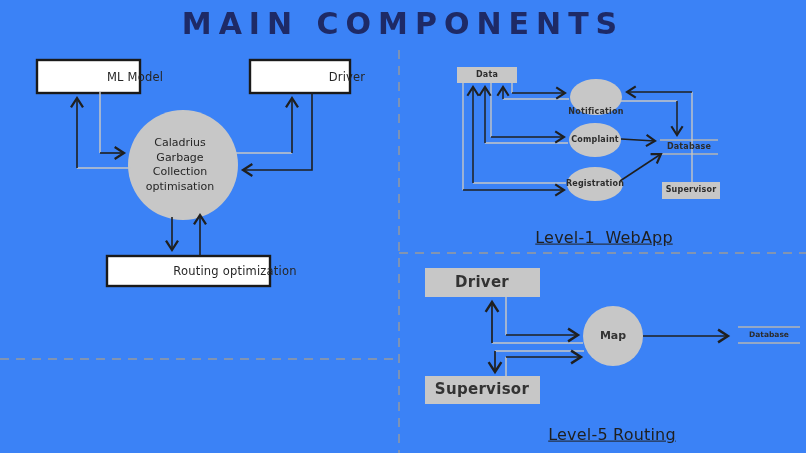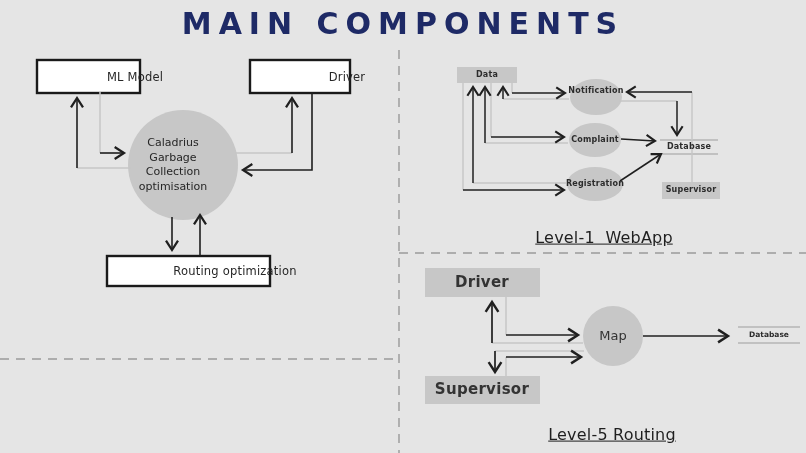--- a/index.html
+++ b/index.html
@@ -1,35 +1,35 @@
 <!DOCTYPE html>
 <html><head>
 <meta charset="utf-8">
 <style>
   html,body{margin:0;padding:0;background:#fff;}
   #canvas{
-    position:relative;width:806px;height:453px;background:#e5e5e5;overflow:hidden;
+    position:relative;width:806px;height:453px;background:#3b82f6;overflow:hidden;
     font-family:"DejaVu Sans","Liberation Sans",sans-serif;color:#222;
   }
   #diagram-svg{position:absolute;left:0;top:0;}
   .page-title{
     position:absolute;left:0;top:6px;width:806px;text-align:center;
     font-size:30px;font-weight:800;letter-spacing:7px;color:#1e2a66;margin:0;
   }
   .lbl{
     position:absolute;transform:translate(-50%,-50%);
     text-align:center;white-space:pre;color:#262626;line-height:1.3;
   }
   .lbl-box{font-size:11.5px;font-weight:500;letter-spacing:.2px;margin-left:47px;}
   .lbl-proc{font-size:11px;font-weight:500;white-space:normal;width:100px;line-height:1.32;}
   .lbl-cap{font-size:16px;font-weight:500;color:#1f1f1f;letter-spacing:.2px;text-decoration:underline;}
   .lbl-sm{font-size:8px;font-weight:600;letter-spacing:.2px;color:#2c2c2c;}
   .lbl-md{font-size:15px;font-weight:600;letter-spacing:.3px;color:#333;}
   .lbl-tiny{font-size:7.5px;font-weight:600;color:#2c2c2c;}
-  .lbl-map{font-size:13px;font-weight:400;color:#333;}
+  .lbl-map{font-size:11px;font-weight:700;color:#333;}
 </style>
 </head>
 <body>
 
 <div id="canvas">
 
   <h1 class="page-title">MAIN COMPONENTS</h1>
 
   <svg id="diagram-svg" width="806" height="453" viewBox="0 0 806 453">
     <defs>
@@ -114,25 +114,25 @@
       <path d="M506,335 H578"></path>
       <path d="M492,343 V302"></path>
       <path d="M495,351 V372"></path>
       <path d="M506,357 H581"></path>
       <path d="M643,336 H728"></path>
     </g>
   </svg>
 
   <div class="lbl lbl-box" style="left:88px;top:77px">ML Model</div>
   <div class="lbl lbl-box" style="left:300px;top:77px">Driver</div>
-  <div class="lbl lbl-proc" style="left:173px;top:165px">Caladrius Garbage Collection optimisation</div>
+  <div class="lbl lbl-proc" style="left:180px;top:165px">Caladrius Garbage Collection optimisation</div>
   <div class="lbl lbl-box" style="left:188px;top:271px">Routing optimization</div>
 
   <div class="lbl lbl-sm" style="left:487px;top:75px">Data</div>
-  <div class="lbl lbl-sm" style="left:596px;top:91px">Notification</div>
+  <div class="lbl lbl-sm" style="left:596px;top:112px">Notification</div>
   <div class="lbl lbl-sm" style="left:595px;top:140px">Complaint</div>
   <div class="lbl lbl-sm" style="left:595px;top:184px">Registration</div>
   <div class="lbl lbl-sm" style="left:689px;top:147px">Database</div>
   <div class="lbl lbl-sm" style="left:691px;top:190px">Supervisor</div>
   <div class="lbl lbl-cap" style="left:604px;top:238px">Level-1  WebApp</div>
 
   <div class="lbl lbl-md" style="left:482px;top:283px">Driver</div>
   <div class="lbl lbl-md" style="left:482px;top:390px">Supervisor</div>
   <div class="lbl lbl-map" style="left:613px;top:336px">Map</div>
   <div class="lbl lbl-tiny" style="left:769px;top:335px">Database</div>

